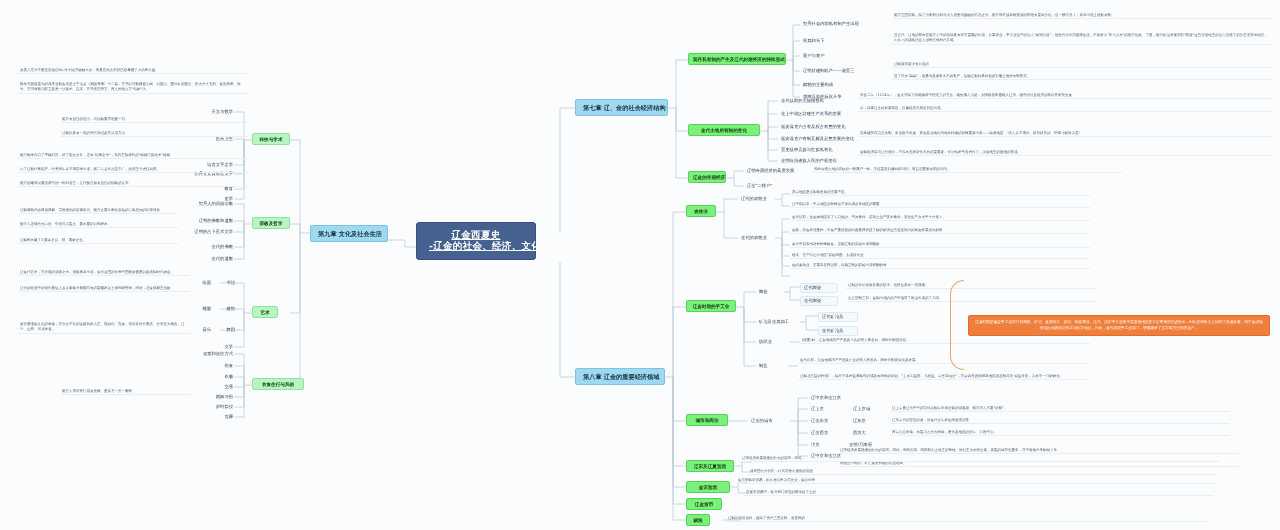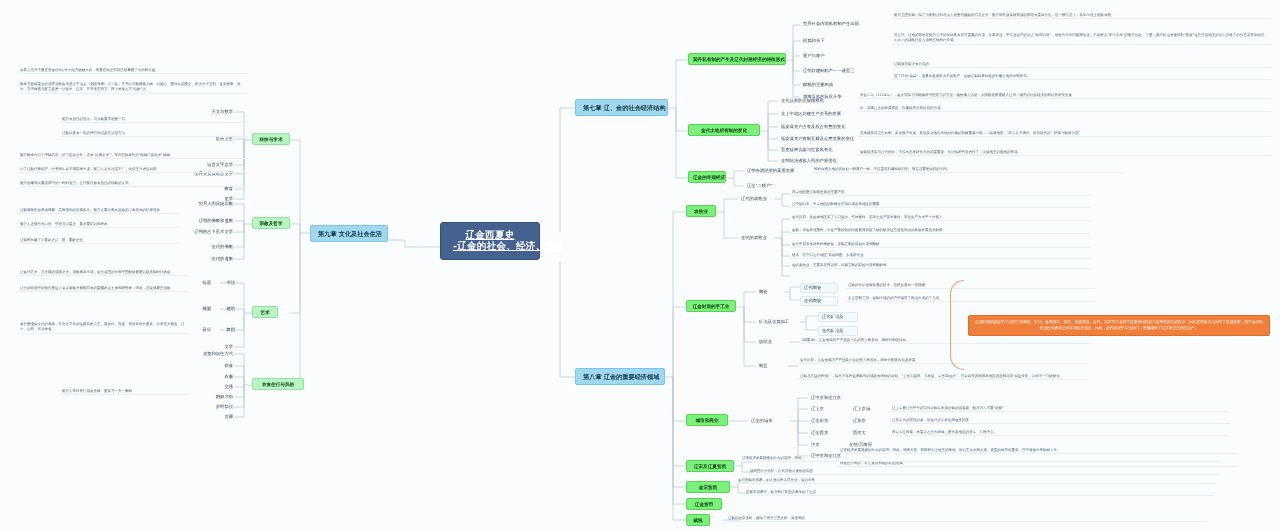--- a/index.html
+++ b/index.html
@@ -220,21 +220,21 @@
       <path d="M252,385 L244,385 L244,354 L234,354"></path>
       <path d="M244,385 L244,366 L234,366"></path>
       <path d="M244,385 L244,377 L234,377"></path>
       <path d="M244,385 L244,387 L234,387"></path>
       <path d="M244,385 L244,397 L234,397"></path>
       <path d="M244,385 L244,407 L234,407"></path>
       <path d="M244,385 L244,417 L234,417"></path>
     </g>
   </svg>
 
-  <div class="node root" style="left:440px; top:222px; width:100px;">
+  <div class="node root" style="left:416px; top:222px; width:120px;">
     <div class="l2">辽金西夏史</div>
     <div class="l2">-辽金的社会、经济、文化</div>
   </div>
 
   <div class="node chapter" style="left:575px; top:99px; width:93px;">第七章 辽、金的社会经济结构</div>
   <div class="node chapter" style="left:575px; top:368px; width:90px;">第八章 辽金的重要经济领域</div>
   <div class="node chapter" style="left:310px; top:225px; width:78px;">第九章 文化及社会生活</div>
 
   <div class="node green" style="left:688px; top:53px; width:98px;">契丹私有制的产生及辽代封建经济的特殊形式</div>
   <div class="node green" style="left:688px; top:124px; width:72px;">金代土地所有制的变化</div>

